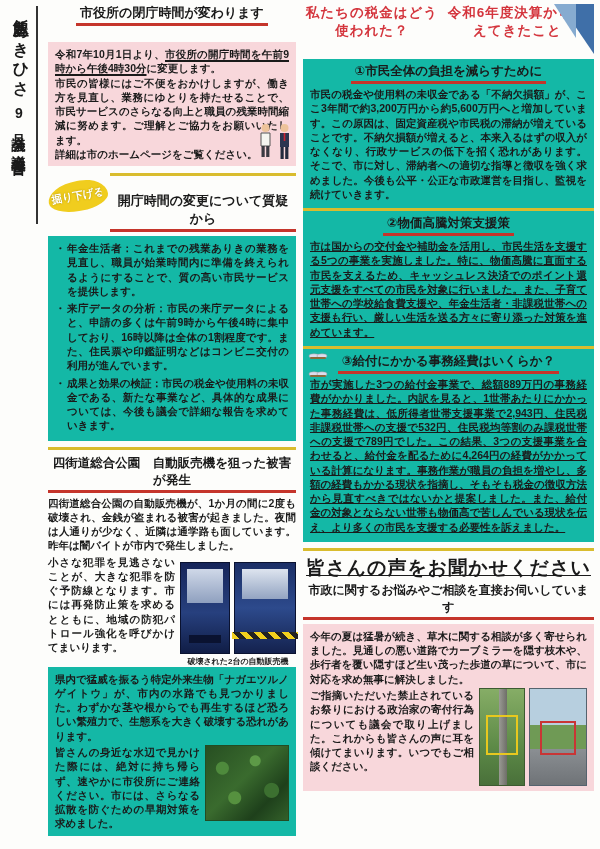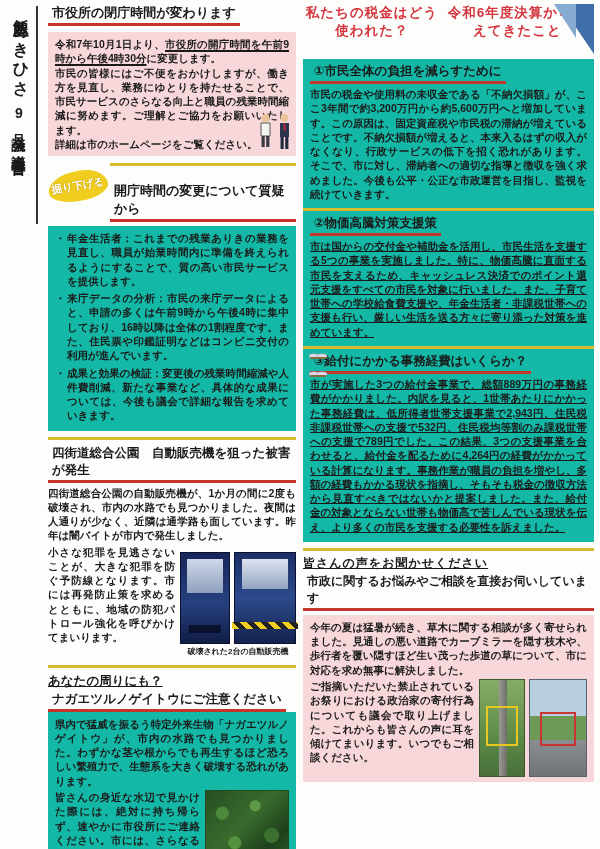--- a/index.html
+++ b/index.html
@@ -15,30 +15,30 @@
   .v-name { font-size:16px; }
   .v-session { font-size:14px; margin-top:14px; }
   .v-report { font-size:14px; margin-top:14px; }
   .name-rule { position:absolute; left:36px; top:6px; width:1.5px; height:218px; background:#333; }
   
   .main { flex:1; display:flex; flex-direction:column; padding:4px 6px 0 2px; }
   .columns { display:flex; gap:7px; flex:1; }
   .col-left { width:248px; flex:0 0 248px; }
   .col-right { flex:1; }
   
-  .h-center { text-align:left; font-weight:bold; }
+  .h-center { text-align:center; font-weight:bold; }
   .red-ul { display:inline-block; border-bottom:3px solid #c5352b; padding:0 4px 1px 4px; }
   .gold-top { border-top:3px solid #d9bc2e;text-decoration:underline; }
   .body-text { font-size:10.5px; font-weight:bold; line-height:1.36; text-align:justify; }
   .box-pink { background:#f8d7db; padding:5px 7px; }
   .box-green { background:#14b8a6; padding:5px 7px; }
   .u { text-decoration:underline; text-decoration-thickness:1.5px; text-underline-offset:2px; }
   
   .lc-title { font-size:13px; margin:0 0 2px 0; }
-  .closing-box { position:relative; margin-top:6px; }
+  .closing-box { position:relative; margin-top:16px; }
   .persons { position:absolute; right:4px; bottom:2px; display:flex; gap:4px; }
   .qa-head-row { position:relative; margin-top:7px; padding-left:62px; }
   .bubble {
     position:absolute; left:0; top:8px; width:60px; height:30px; background:#f0cd1e;
     border-radius:55% 45% 50% 50% / 60% 60% 45% 45%;
     display:flex; align-items:center; justify-content:center;
     transform:rotate(-10deg); color:#fff; font-weight:bold; font-size:10.5px;
     text-shadow:0 0 2px #a88b00; z-index:2;
   }
   .bubble:after { content:""; position:absolute; right:-6px; top:12px; border:6px solid transparent; border-left-color:#f0cd1e; }
@@ -82,21 +82,21 @@
     display:flex; flex-direction:row; justify-content:center; }
   .tax-t1, .tax-t2 { text-align:center; font-weight:bold; color:#d4353d; font-size:13.5px; letter-spacing:1px; line-height:1.3; }
   .tri-a { position:absolute; right:0; top:0; width:0; height:0; border-top:50px solid #3f6fa8; border-left:34px solid transparent; }
   .tri-b { position:absolute; right:18px; top:0; width:0; height:0; border-top:34px solid #86abd0; border-left:22px solid transparent; }
   .rc-block { margin-top:3px; padding-bottom:4px; }
   .rc-sec { padding:0 7px 4px 7px; }
   .rc-sec + .rc-sec { border-top:3px solid #d9bc2e; margin-top:3px;text-decoration:underline; }
   .rc-heading { font-size:12.5px; padding-top:4px; margin-bottom:3px; position:relative; }
   .dragonflies { position:absolute; left:-2px; top:2px; display:flex; flex-direction:column; gap:4px; }
   .voices-head { margin-top:6px; padding-top:4px; }
-  .voices-h1 { font-size:12px; letter-spacing:1px; }
+  .voices-h1 { font-size:19px; letter-spacing:1px; }
   .voices-h2 { font-size:12px; margin-top:1px; }
   .voices-box { margin-top:4px; }
   .pole-photos { display:flex; gap:4px; }
   .pp1 { width:46px; height:98px; position:relative; border:1px solid #3c5a30;
     background:linear-gradient(#86ad66,#5d8a47 60%,#49703a); }
   .pp1 .pole { position:absolute; left:19px; top:0; width:8px; height:100%; background:linear-gradient(90deg,#9a9a94,#6e6e68); }
   .pp1 .mark { position:absolute; left:6px; top:26px; width:32px; height:40px; border:2.5px solid #e8c81e; }
   .pp2 { width:58px; height:98px; position:relative; border:1px solid #55636e;
     background:linear-gradient(#b7cfdf 0 38%, #6f9a55 38% 62%, #8b8f93 62%, #6f7377); }
   .pp2 .mark { position:absolute; left:10px; top:32px; width:36px; height:34px; border:2.5px solid #c93535; }
@@ -147,51 +147,45 @@
           <div class="bubble">掘り下げる</div>
           <div class="h-center qa-heading">
             <span class="red-ul">開庁時間の変更について質疑から</span>
           </div>
         </div>
 
         <div class="box-green qa-box body-text">
           <ul>
             <li><span>年金生活者：</span><span>これまでの残業ありきの業務を見直し、職員が始業時間内に準備を終えられるようにすることで、質の高い市民サービスを提供します。</span></li>
             <li><span>来庁データの分析：</span><span>市民の来庁データによると、申請の多くは午前9時から午後4時に集中しており、16時以降は全体の1割程度です。また、住民票や印鑑証明などはコンビニ交付の利用が進んでいます。</span></li>
-            <li><span>成果と効果の検証：</span><span>変更後の残業時間縮減や人件費削減、新たな事業など、具体的な成果については、今後も議会で詳細な報告を求めていきます。</span></li>
+            <li><span>成果と効果の検証：</span><span>市民の税金や使用料の未収金である、新たな事業など、具体的な成果については、今後も議会で詳細な報告を求めていきます。</span></li>
           </ul>
         </div>
 
         <div class="h-center section-head gold-top">
           <span class="red-ul">四街道総合公園　自動販売機を狙った被害が発生</span>
         </div>
-        <div class="body-text">四街道総合公園の自動販売機が、1か月の間に2度も破壊され、市内の水路でも見つかりました。夜間は人通りが少なく、近隣は通学路も面しています。昨年は闇バイトが市内で発生しました。</div>
+        <div class="body-text">四街道総合公園の自動販売機が、1か月の間に2度も破壊され、金銭が盗まれる被害が起きました。夜間は人通りが少なく、近隣は通学路も面しています。昨年は闇バイトが市内で発生しました。</div>
         <div class="split-row">
           <div class="txt body-text">小さな犯罪を見逃さないことが、大きな犯罪を防ぐ予防線となります。市には再発防止策を求めるとともに、地域の防犯パトロール強化を呼びかけてまいります。</div>
           <div class="photo-stack">
             <div class="vending-photos">
               <div class="vm1">
                   <div class="disp"></div>
                   <div class="slot"></div>
                 </div>
               <div class="vm2">
                   <div class="disp"></div>
                   <div class="tape"></div>
                 </div>
             </div>
             <div class="photo-caption">破壊された2台の自動販売機</div>
           </div>
         </div>
 
-        <div class="h-center invasive-head gold-top">
-          <div class="invasive-h1">あなたの周りにも？</div>
-          <div class="invasive-h2">
-            <span class="red-ul">ナガエツルノゲイトウにご注意ください</span>
-          </div>
-        </div>
         <div class="box-green">
           <div class="body-text">県内で猛威を振るう特定外来生物「ナガエツルノゲイトウ」が、市内の水路でも見つかりました。わずかな茎や根からでも再生するほど恐ろしい繁殖力で、生態系を大きく破壊する恐れがあります。</div>
           <div class="split-row">
             <div class="txt body-text">皆さんの身近な水辺で見かけた際には、絶対に持ち帰らず、速やかに市役所にご連絡ください。市には、さらなる拡散を防ぐための早期対策を求めました。</div>
             <div class="plant-photo"></div>
           </div>
         </div>
 
       </div>
 

